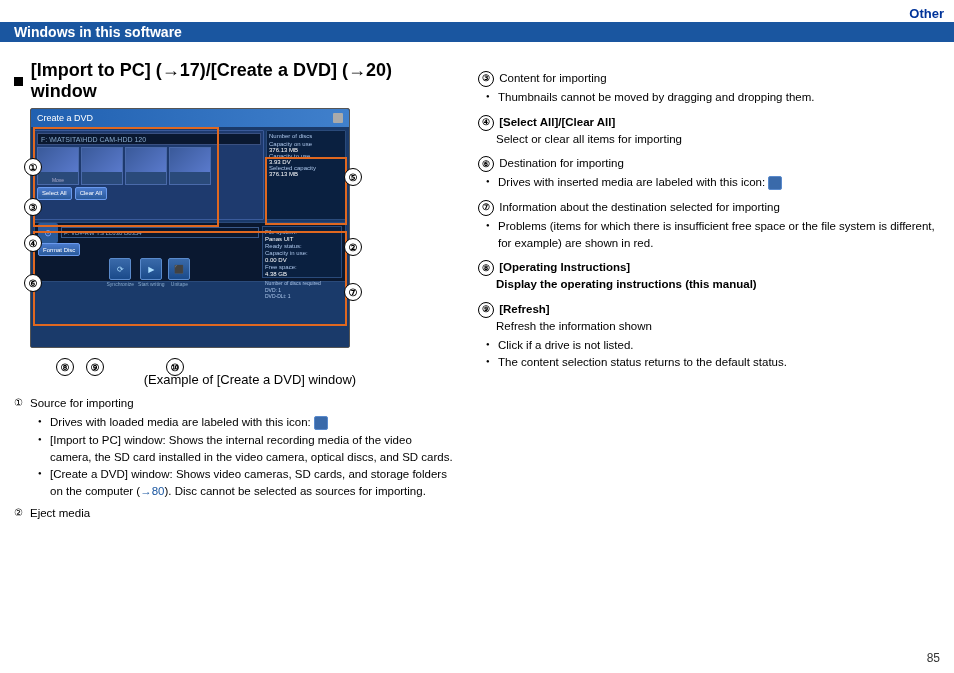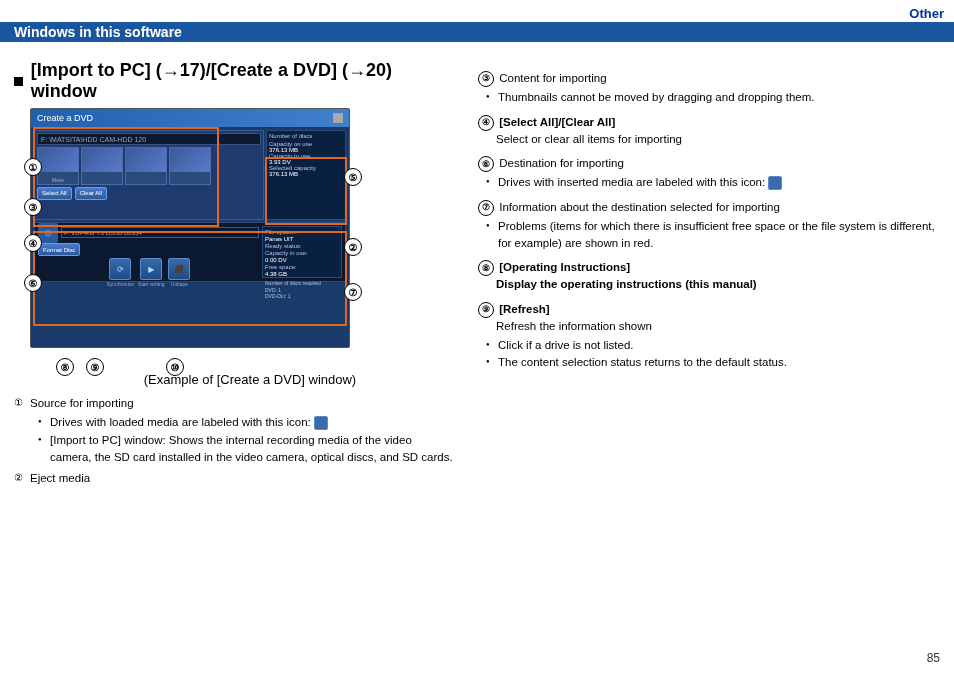--- a/index.html
+++ b/index.html
@@ -536,20 +536,21 @@
 
     <div class="caption">(Example of [Create a DVD] window)</div>
 
     <div class="desc-list">
       <div class="desc-item">
         <span class="desc-num">①</span>
         <span>Source for importing</span>
         <ul class="bullet-list">
           <li>Drives with loaded media are labeled with this icon: <span style="display:inline-block;width:14px;height:14px;background:#3a6aaa;border-radius:2px;border:1px solid #5a8acc;vertical-align:middle;"></span></li>
           <li>[Import to PC] window: Shows the internal recording media of the video camera, the SD card installed in the video camera, optical discs, and SD cards.</li>
+          <li>[Create a DVD] window: Shows video cameras, SD cards, and storage folders on the computer (<span class="link-color">→80</span>). Disc cannot be selected as sources for importing.</li>
         </ul>
       </div>
       <div class="desc-item">
         <span class="desc-num">②</span>
         <span>Eject media</span>
       </div>
     </div>
   </div>
 
   <div class="right-col">

